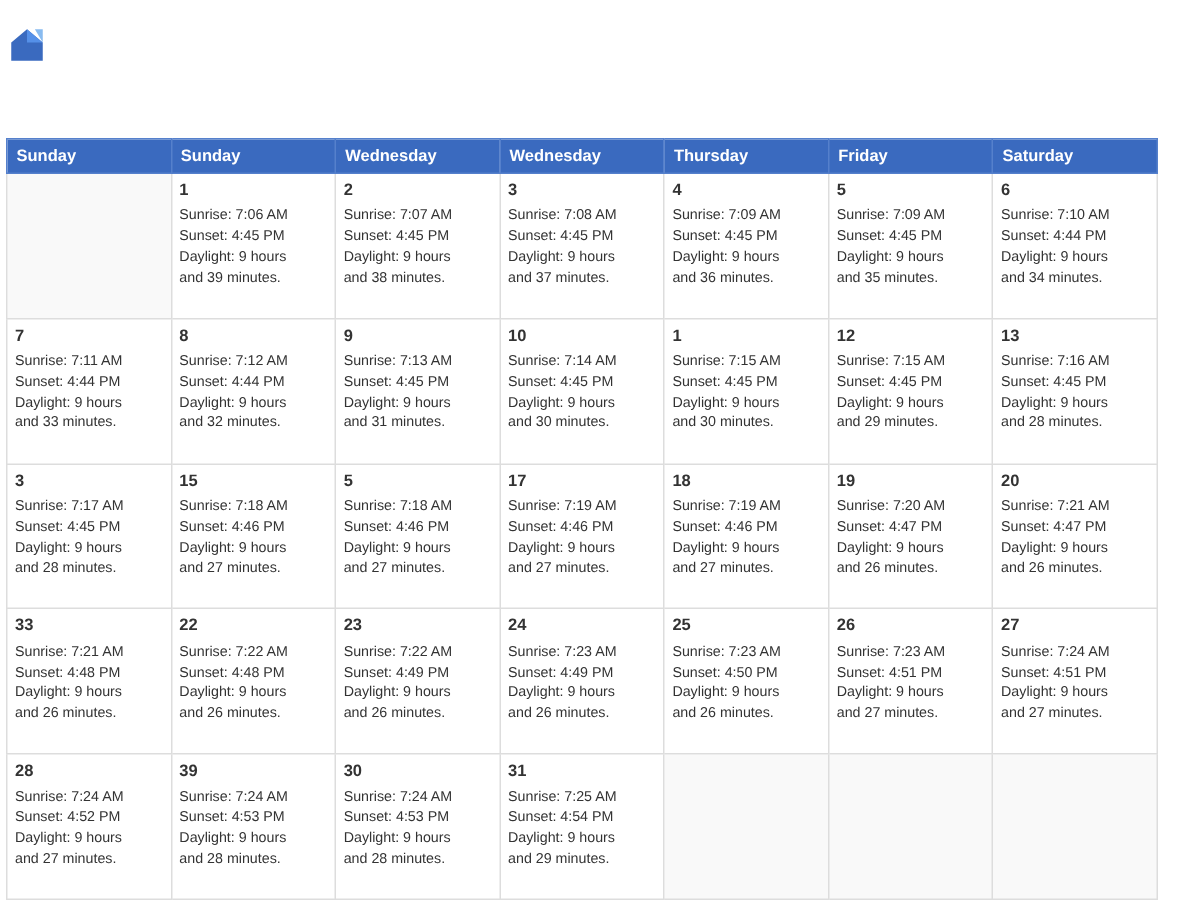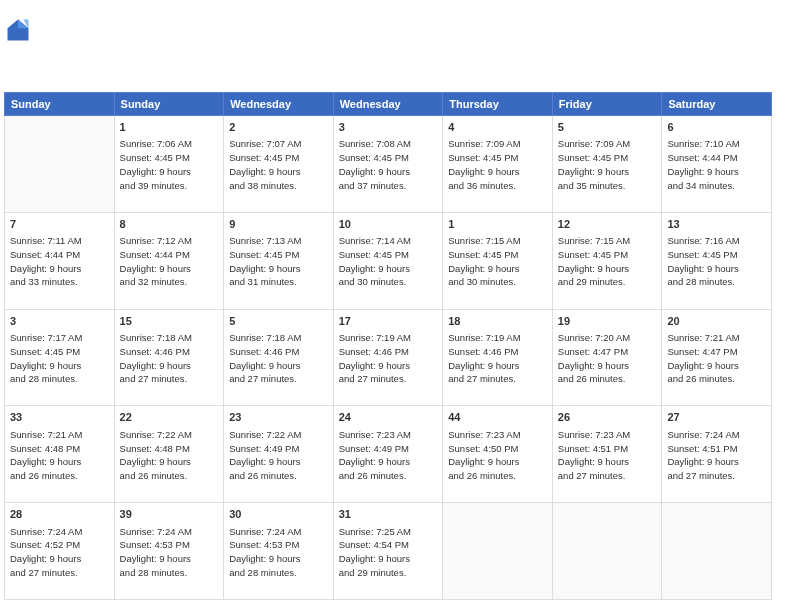--- a/index.html
+++ b/index.html
@@ -228,21 +228,21 @@
           </td>
           <td>
             <span class="day-num">23</span>
             <div class="day-info">Sunrise: 7:22 AM<br>Sunset: 4:49 PM<br>Daylight: 9 hours<br>and 26 minutes.</div>
           </td>
           <td>
             <span class="day-num">24</span>
             <div class="day-info">Sunrise: 7:23 AM<br>Sunset: 4:49 PM<br>Daylight: 9 hours<br>and 26 minutes.</div>
           </td>
           <td>
-            <span class="day-num">44</span>
+            <span class="day-num">25</span>
             <div class="day-info">Sunrise: 7:23 AM<br>Sunset: 4:50 PM<br>Daylight: 9 hours<br>and 26 minutes.</div>
           </td>
           <td>
             <span class="day-num">26</span>
             <div class="day-info">Sunrise: 7:23 AM<br>Sunset: 4:51 PM<br>Daylight: 9 hours<br>and 27 minutes.</div>
           </td>
           <td>
             <span class="day-num">27</span>
             <div class="day-info">Sunrise: 7:24 AM<br>Sunset: 4:51 PM<br>Daylight: 9 hours<br>and 27 minutes.</div>
           </td>

